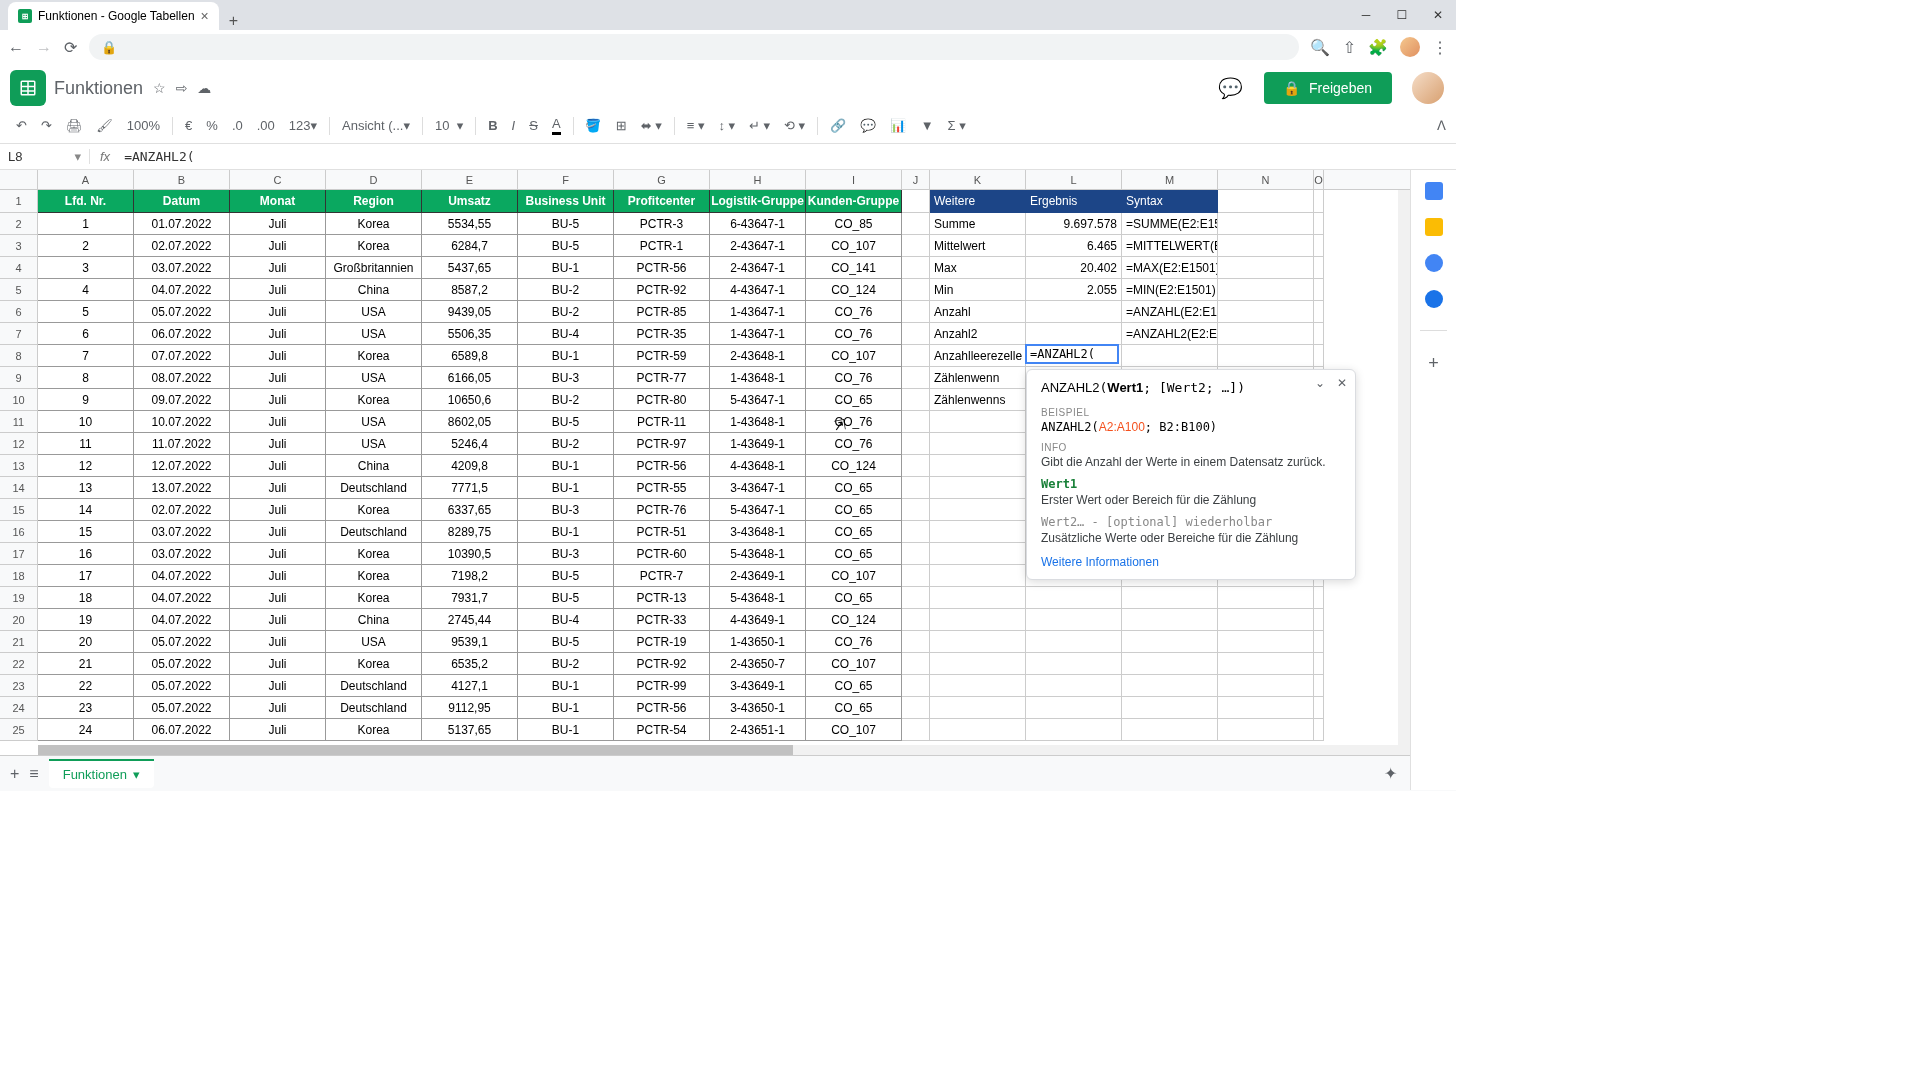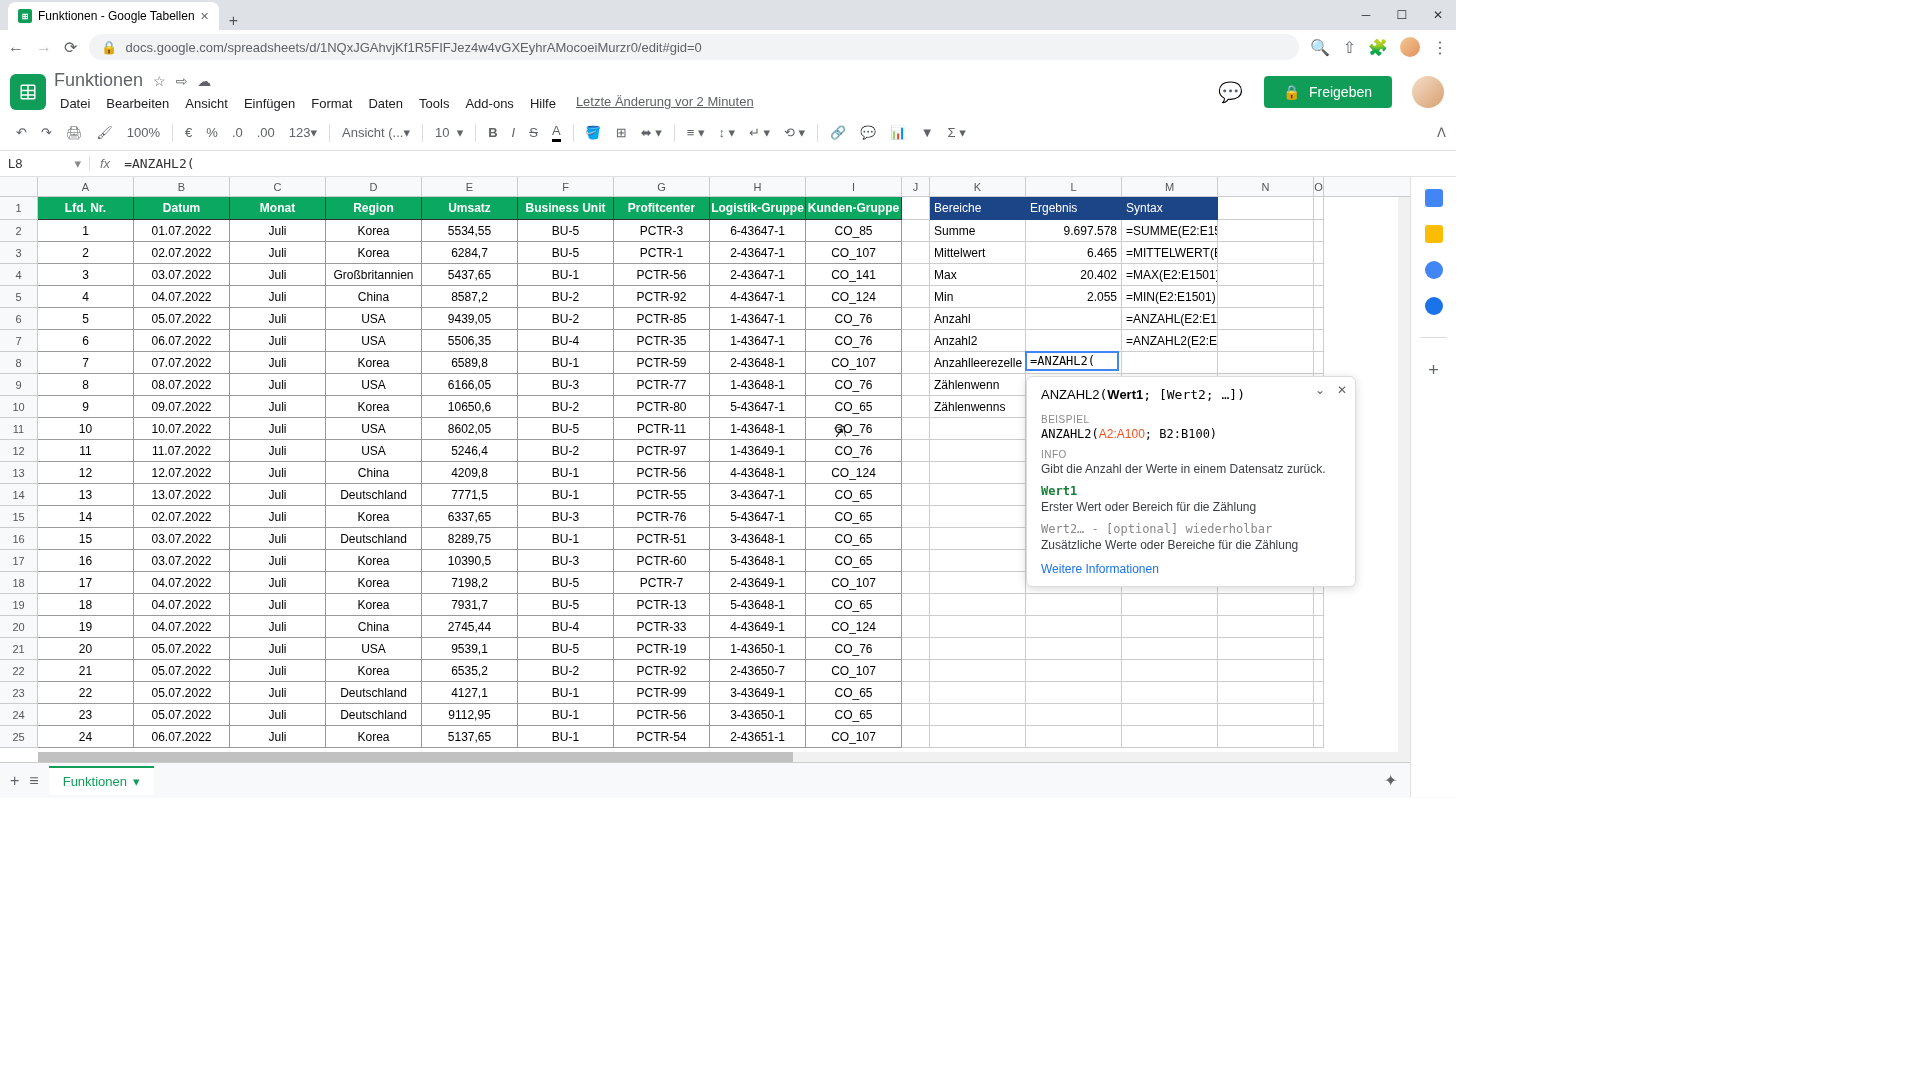--- a/index.html
+++ b/index.html
@@ -118,21 +118,20 @@
       <div class="window-btn">☐</div>
       <div class="window-btn">✕</div>
     </div>
   </div>
   <div class="address-bar">
     <span class="nav-btn">←</span>
     <span class="nav-btn" style="opacity:0.4">→</span>
     <span class="nav-btn">⟳</span>
     <div class="url-bar">
       <span>🔒</span>
-      <span>docs.google.com/spreadsheets/d/1NQxJGAhvjKf1R5FIFJez4w4vGXEyhrAMocoeiMurzr0/edit#gid=0</span>
     </div>
     <div class="ext-icons">
       <span>🔍</span>
       <span>⇧</span>
       <span>🧩</span>
       <div class="avatar-sm"></div>
       <span>⋮</span>
     </div>
   </div>
 </div>
@@ -145,32 +144,20 @@
         <line x1="3" y1="16" x2="21" y2="16" stroke="#fff" stroke-width="2"></line>
         <line x1="12" y1="3" x2="12" y2="21" stroke="#fff" stroke-width="2"></line>
       </svg>
   </div>
   <div class="doc-title-area">
     <div class="doc-title-row">
       <span class="doc-title">Funktionen</span>
       <span class="title-icon">☆</span>
       <span class="title-icon">⇨</span>
       <span class="title-icon">☁</span>
-    </div>
-    <div class="menu-bar">
-      <span class="menu-item">Datei</span>
-      <span class="menu-item">Bearbeiten</span>
-      <span class="menu-item">Ansicht</span>
-      <span class="menu-item">Einfügen</span>
-      <span class="menu-item">Format</span>
-      <span class="menu-item">Daten</span>
-      <span class="menu-item">Tools</span>
-      <span class="menu-item">Add-ons</span>
-      <span class="menu-item">Hilfe</span>
-      <span class="last-edit">Letzte Änderung vor 2 Minuten</span>
     </div>
   </div>
   <span class="comment-btn">💬</span>
   <div class="share-btn">
     <span>🔒</span>
     <span>Freigeben</span>
   </div>
   <div class="user-avatar"></div>
 </div>
 
@@ -283,21 +270,21 @@
             <div class="cell hdr-cell" style="width:96px;height:23px">Lfd. Nr.</div>
             <div class="cell hdr-cell" style="width:96px;height:23px">Datum</div>
             <div class="cell hdr-cell" style="width:96px;height:23px">Monat</div>
             <div class="cell hdr-cell" style="width:96px;height:23px">Region</div>
             <div class="cell hdr-cell" style="width:96px;height:23px">Umsatz</div>
             <div class="cell hdr-cell" style="width:96px;height:23px">Business Unit</div>
             <div class="cell hdr-cell" style="width:96px;height:23px">Profitcenter</div>
             <div class="cell hdr-cell" style="width:96px;height:23px">Logistik-Gruppe</div>
             <div class="cell hdr-cell" style="width:96px;height:23px">Kunden-Gruppe</div>
             <div class="cell" style="width:28px;height:23px"></div>
-            <div class="cell summary-hdr" style="width:96px;height:23px">Bereiche</div>
+            <div class="cell summary-hdr" style="width:96px;height:23px">Weitere</div>
             <div class="cell summary-hdr" style="width:96px;height:23px">Ergebnis</div>
             <div class="cell summary-hdr" style="width:96px;height:23px">Syntax</div>
             <div class="cell" style="width:96px;height:23px"></div>
             <div class="cell" style="width:10px;height:23px"></div>
           </div>
           <div class="row" style="height:22px">
             <div class="cell ctr" style="width:96px;height:22px;border-color:#999">1</div>
             <div class="cell ctr" style="width:96px;height:22px;border-color:#999">01.07.2022</div>
             <div class="cell ctr" style="width:96px;height:22px;border-color:#999">Juli</div>
             <div class="cell ctr" style="width:96px;height:22px;border-color:#999">Korea</div>

